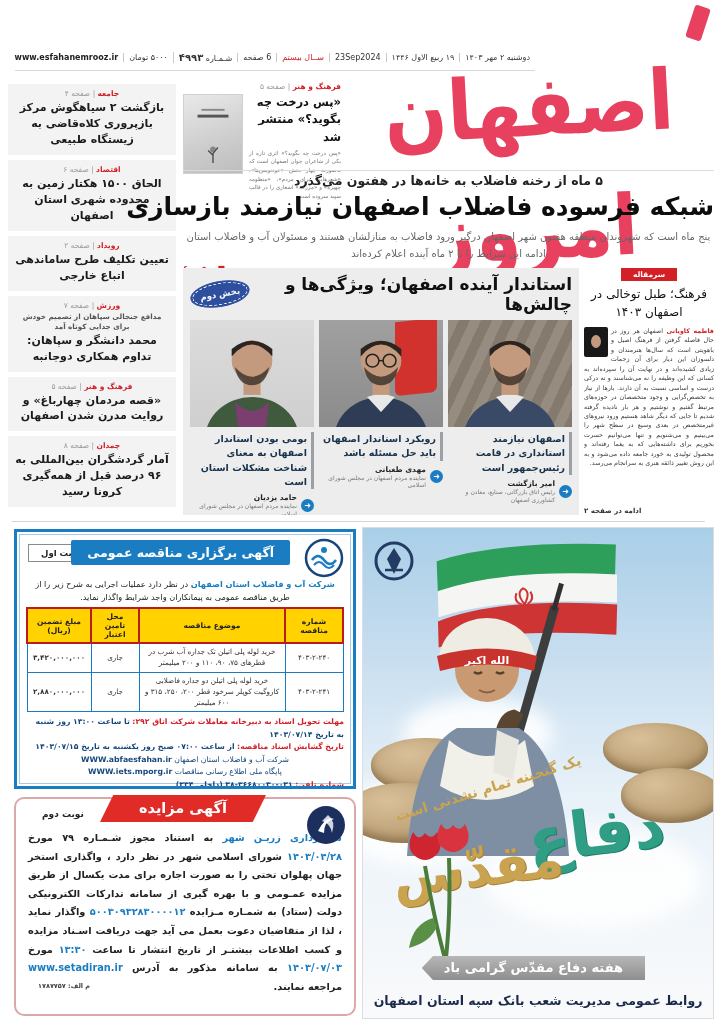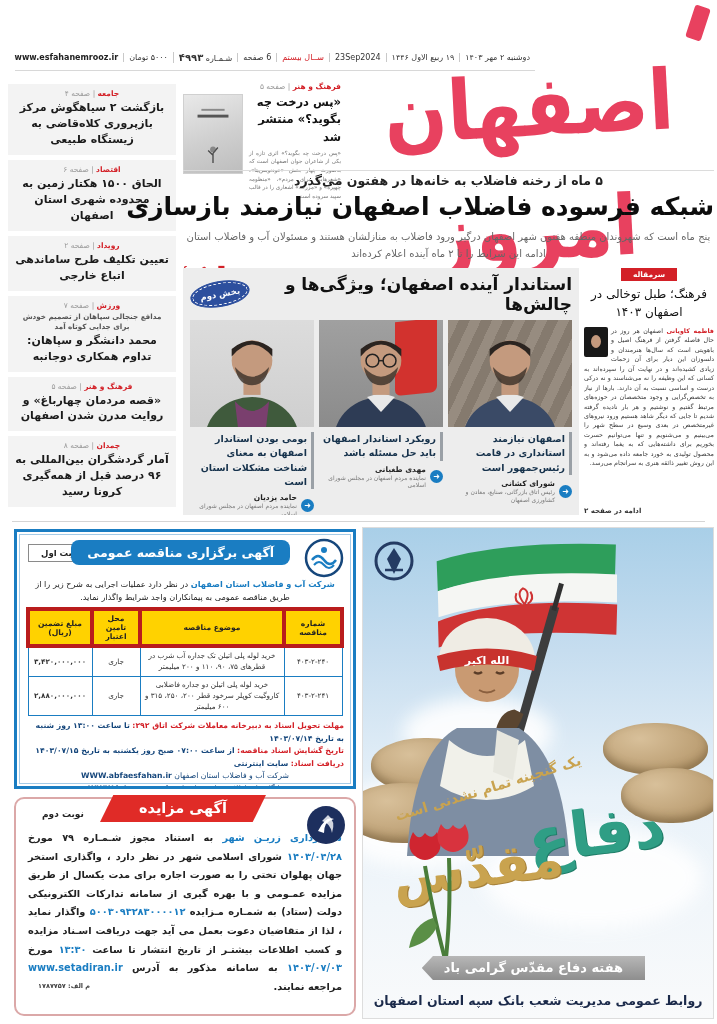--- a/index.html
+++ b/index.html
@@ -80,26 +80,26 @@
   .e-photo::after { content:""; position:absolute; left:7px; top:8px; width:10px; height:13px; border-radius:50%; background:#c49a7e; }
   .e-author { color:#d32027; font-weight:bold; }
   .e-more { font-size:7px; font-weight:bold; color:#333; text-align:left; margin-top:3px; }
 
   .rule-mid { position:absolute; top:521px; left:12px; width:693px; border-top:1px solid #d5d5d5; }
 
   
   .tender { position:absolute; top:529px; left:14px; width:342px; height:260px; border:3px solid #1a7dc2; box-shadow:inset 0 0 0 2px #fff, inset 0 0 0 3px #a5cbe7; padding:8px 9px 6px; overflow:hidden; }
   .t-head { position:relative; height:36px; }
   .t-round { position:absolute; left:2px; top:4px; border:1px solid #8a8a8a; font-size:8.5px; font-weight:bold; color:#222; padding:3px 12px; background:#fff; }
-  .t-titlebar { position:absolute; right:54px; top:0; background:#1a7dc2; color:#fff; font-size:12.5px; font-weight:bold; padding:5px 16px; border-radius:8px; }
+  .t-titlebar { position:absolute; right:54px; top:0; background:#1a7dc2; color:#fff; font-size:12.5px; font-weight:bold; padding:5px 16px; border-radius:2px; }
   .t-logo { position:absolute; right:0; top:-2px; width:40px; height:40px; }
   .t-intro { font-size:8.2px; color:#222; text-align:center; line-height:1.55; margin:2px 0 4px; }
   .t-intro b { color:#1a7dc2; }
   .t-table { width:100%; border-collapse:collapse; border:1.5px solid #1a7dc2; }
-  .t-table th { background:#ffd200; color:#222; font-size:7.6px; font-weight:bold; border:4px solid #b91c1c; padding:3px 5px; }
+  .t-table th { background:#ffd200; color:#222; font-size:7.6px; font-weight:bold; border:2px solid #b91c1c; padding:3px 5px; }
   .t-table td { font-size:7.2px; color:#333; border:1px solid #1a7dc2; padding:3px 3px; text-align:center; line-height:1.5; }
   .t-table td.money { font-weight:bold; }
   .t-info { margin-top:4px; font-size:7.7px; line-height:1.62; text-align:right; }
   .t-info .lbl { color:#d32027; font-weight:bold; }
   .t-info .val { color:#16477c; font-weight:bold; }
   .t-info .center { text-align:center; }
   .t-info .url { font-weight:bold; color:#16477c; direction:ltr; unicode-bidi:embed; }
 
   
   .auction { position:absolute; top:797px; left:14px; width:342px; height:219px; border:2px solid #dba8a8; border-radius:10px; padding:26px 12px 18px; overflow:visible; }
@@ -220,21 +220,21 @@
             <path d="M44 44 q16 18 32 0 q-3 17 -16 17 q-13 0 -16 -17 z" fill="#3a3028" opacity=".8"></path>
           </svg>
         </div>
         <div class="quote-row">
           <div class="quote-bar"></div>
           <div class="quote">اصفهان نیازمند استانداری در قامت رئیس‌جمهور است</div>
         </div>
         <div class="byline">
           <div class="arrow-circle">➜</div>
           <div class="by-text">
-            <div class="by-name">شورای کشانی</div>
+            <div class="by-name">امیر بازگشت</div>
             <div class="by-role">رئیس اتاق بازرگانی، صنایع، معادن و کشاورزی اصفهان</div>
           </div>
         </div>
       </div>
       <div class="f-card">
         <div class="photo p-flag">
           <div class="flag-blob"></div>
           <svg viewBox="0 0 120 100" preserveAspectRatio="xMidYMax slice">
             <ellipse cx="60" cy="112" rx="44" ry="40" fill="#2e3c55"></ellipse>
             <path d="M47 72 l13 14 13 -14 -13 -4 z" fill="#e8e8e8"></path>
@@ -333,21 +333,20 @@
           <td>۴۰۳-۲-۲۴۱</td>
           <td>خرید لوله پلی اتیلن دو جداره فاضلابی کاروگیت کوپلر سرخود قطر ۲۰۰، ۲۵۰، ۳۱۵ و ۶۰۰ میلیمتر</td>
           <td>جاری</td>
           <td class="money">۲,۸۸۰,۰۰۰,۰۰۰</td>
         </tr>
       </tbody>
     </table>
     <div class="t-info">
       <div><span class="lbl">مهلت تحویل اسناد به دبیرخانه معاملات شرکت اتاق ۲۹۲:</span> <span class="val">تا ساعت ۱۳:۰۰ روز شنبه به تاریخ ۱۴۰۳/۰۷/۱۴</span></div>
       <div><span class="lbl">تاریخ گشایش اسناد مناقصه:</span> <span class="val">از ساعت ۰۷:۰۰ صبح روز یکشنبه به تاریخ ۱۴۰۳/۰۷/۱۵</span></div>
-      <div><span class="lbl">دریافت اسناد:</span> <span class="val">سایت اینترنتی</span></div>
       <div class="center"><span class="navy">شرکت آب و فاضلاب استان اصفهان</span> <span class="url">WWW.abfaesfahan.ir</span></div>
       <div class="center"><span class="navy">پایگاه ملی اطلاع رسانی مناقصات</span> <span class="url">WWW.iets.mporg.ir</span></div>
       <div><span class="lbl">شماره تلفن:</span> <span class="val">۰۳۱-۳۶۶۸۰۰۳۰-۳۸ (داخلی ۳۳۴)</span></div>
 
     </div>
 
   </section>
 
   <section class="auction">
     <div class="a-banner">آگهی مزایده</div>

